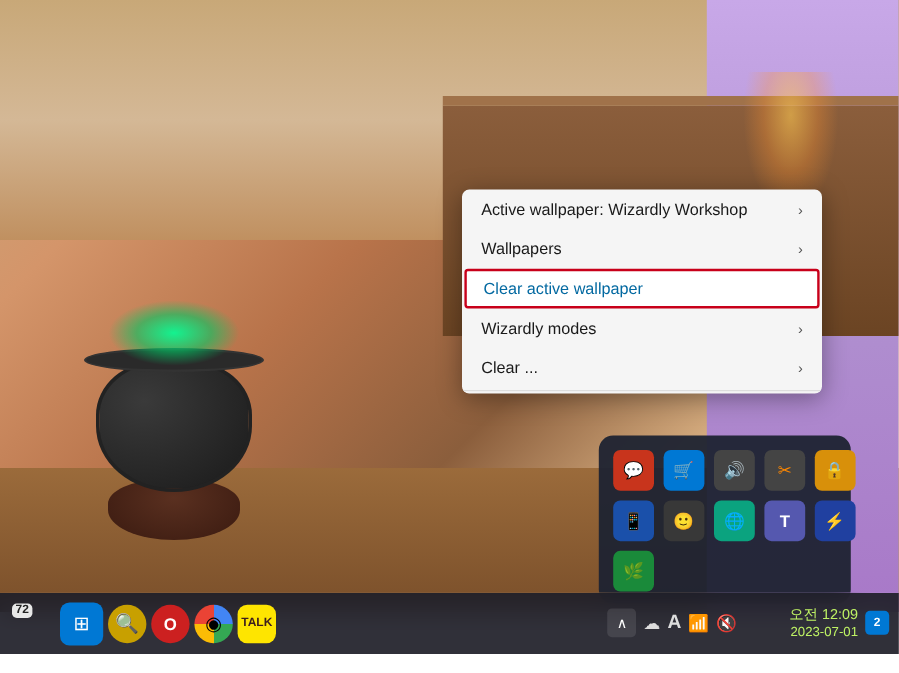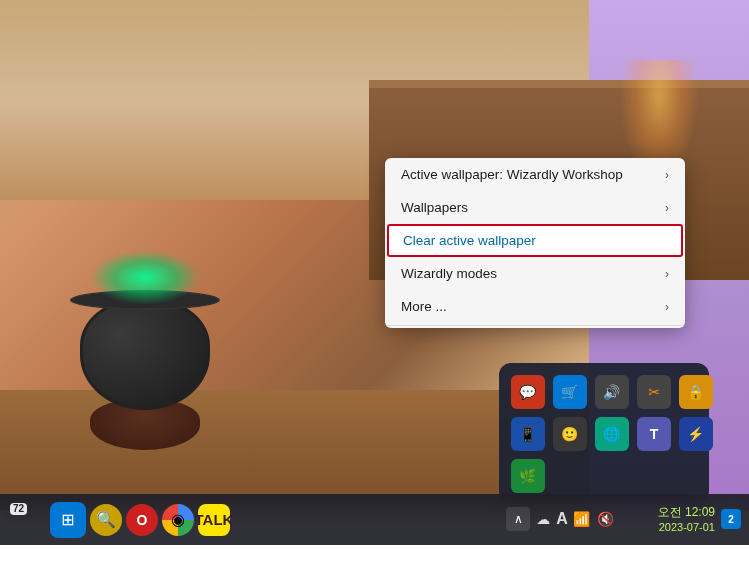--- a/index.html
+++ b/index.html
@@ -186,21 +186,21 @@
       font-size: 16px;
       color: white;
     }
 
     .kakao-icon {
       background: #fee500;
       border-radius: 8px;
       width: 32px;
       height: 32px;
       color: #3c1e1e;
-      font-size: 15px;
+      font-size: 10px;
       font-weight: bold;
       display: flex;
       align-items: center;
       justify-content: center;
     }
 
     .taskbar-center {
       flex: 1;
     }
 
@@ -373,21 +373,21 @@
     <span class="menu-chevron">›</span>
   </div>
   <div class="menu-item highlighted">
     <span>Clear active wallpaper</span>
   </div>
   <div class="menu-item">
     <span>Wizardly modes</span>
     <span class="menu-chevron">›</span>
   </div>
   <div class="menu-item">
-    <span>More ...</span>
+    <span>Clear ...</span>
     <span class="menu-chevron">›</span>
   </div>
   <div class="menu-divider"></div>
 </div>
 
 <div id="taskbar">
   <div class="taskbar-left">
     <div class="taskbar-badge">
       <div class="badge-num">72</div>
     </div>

